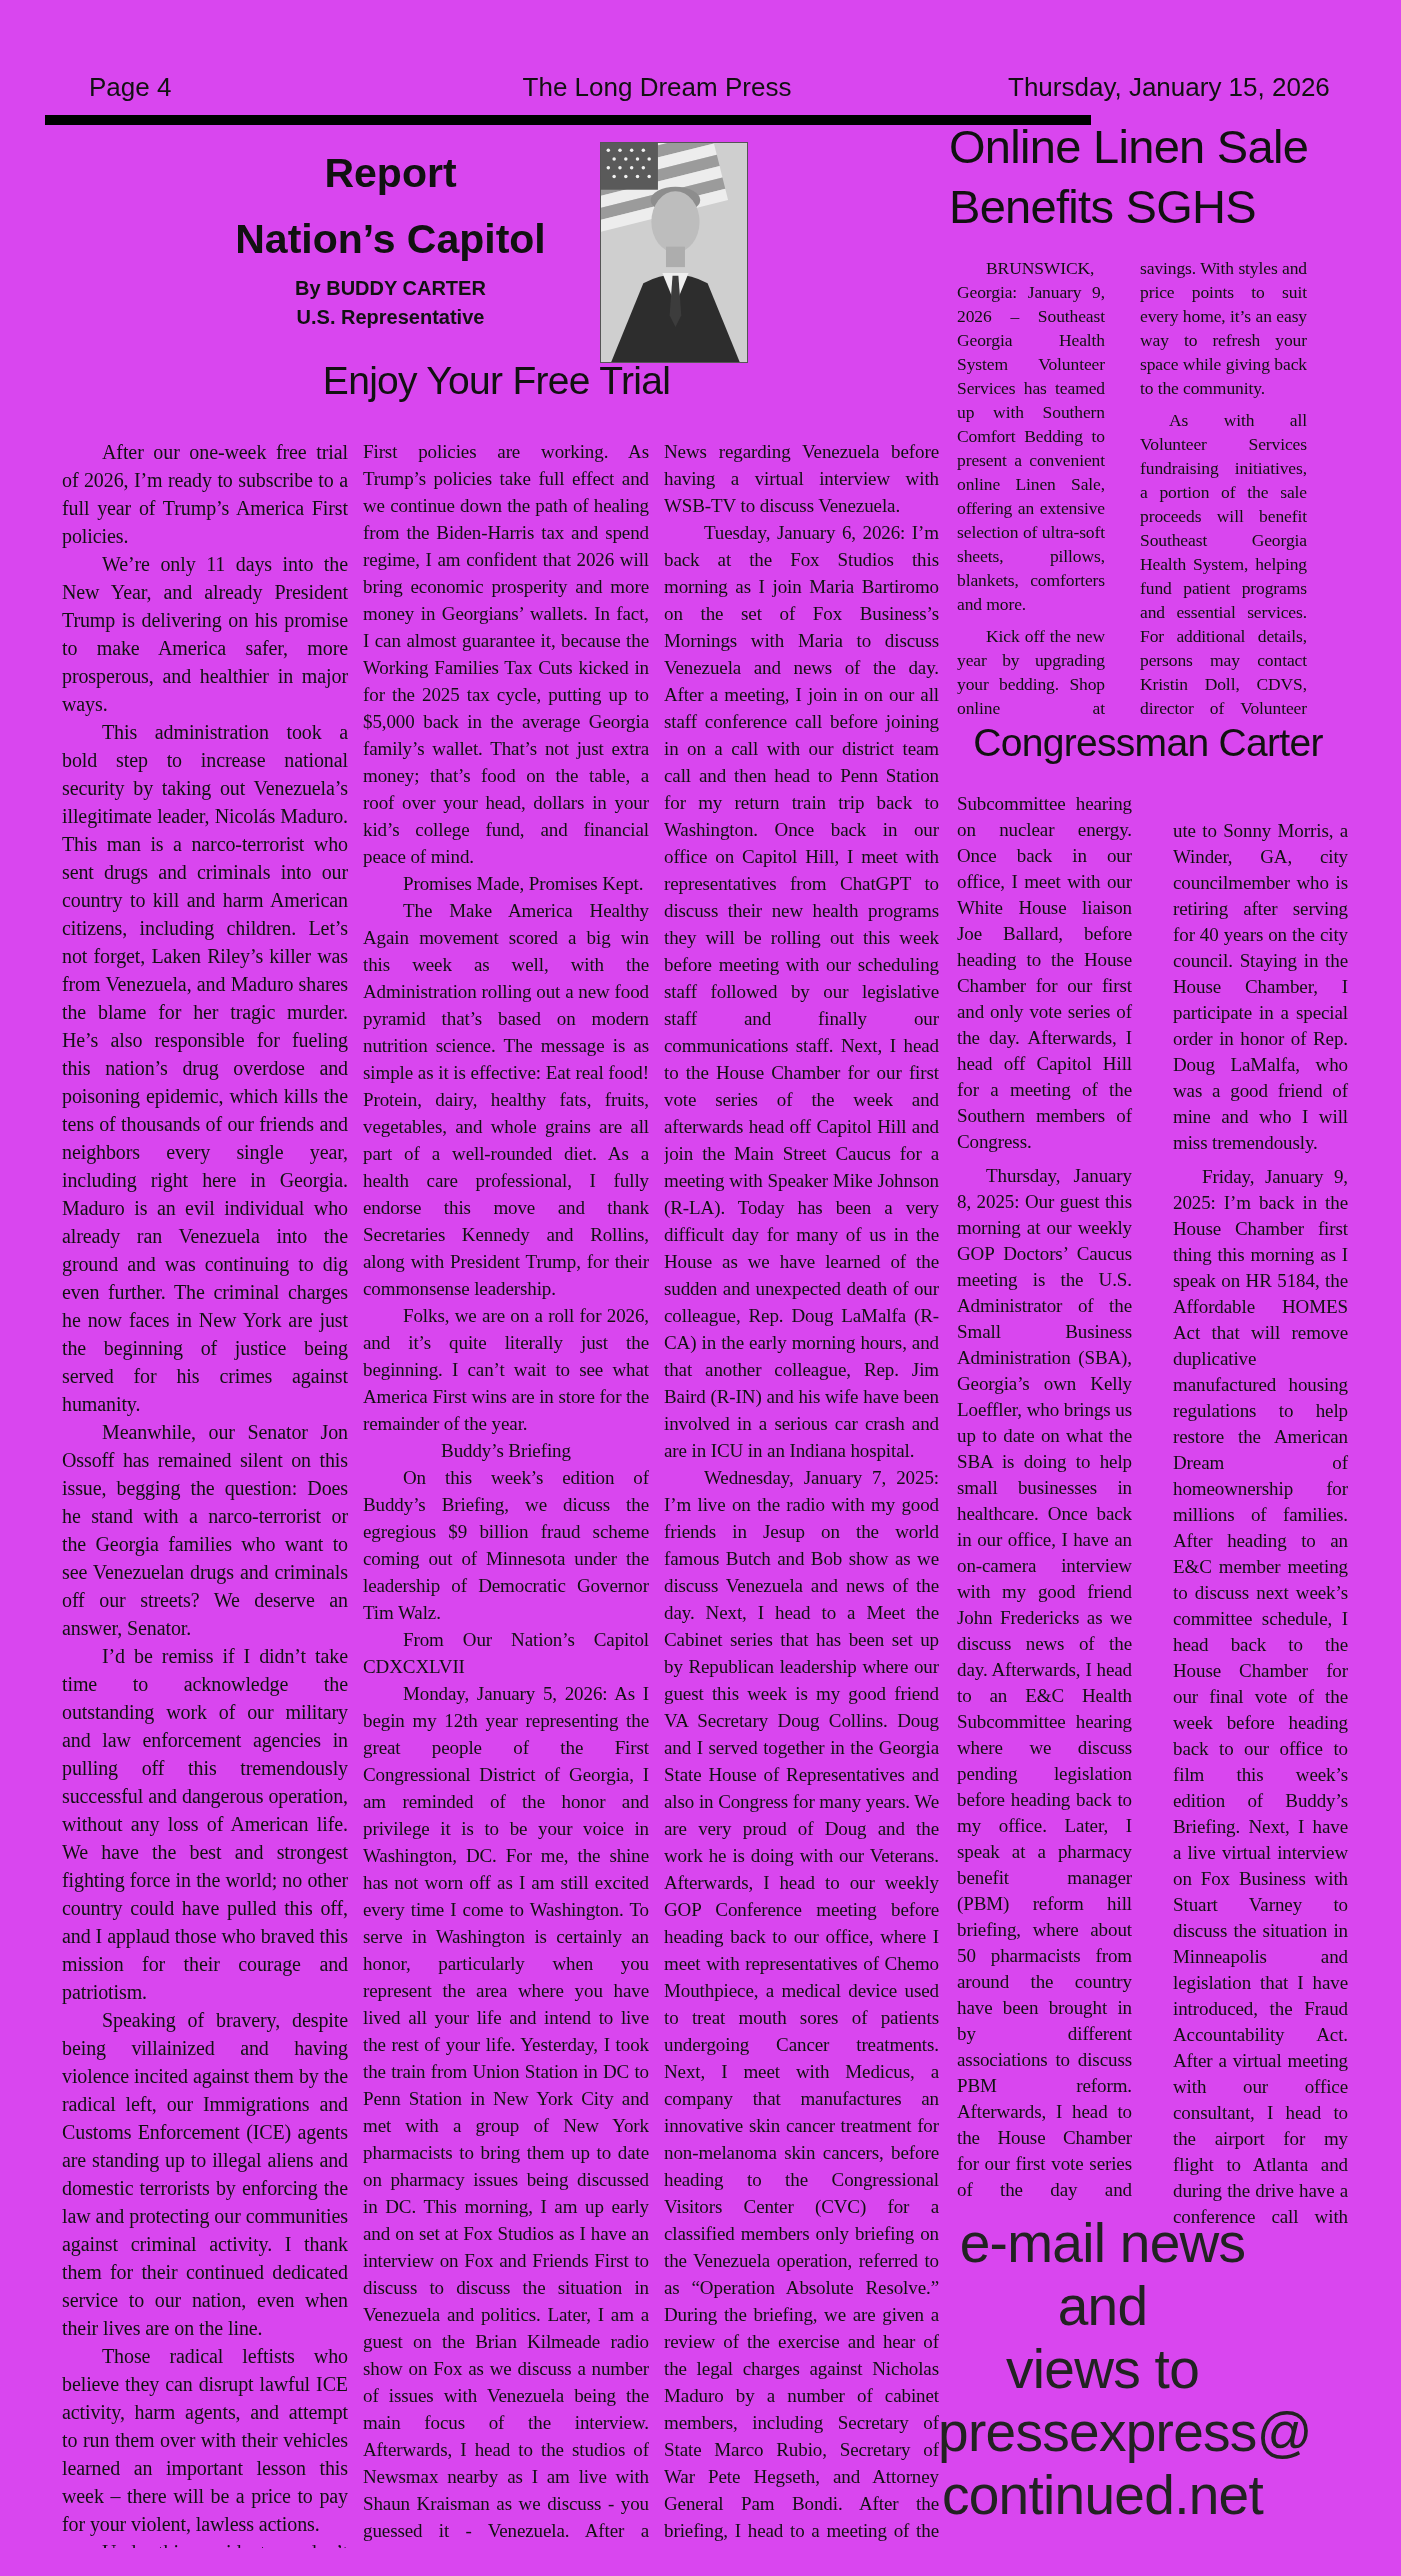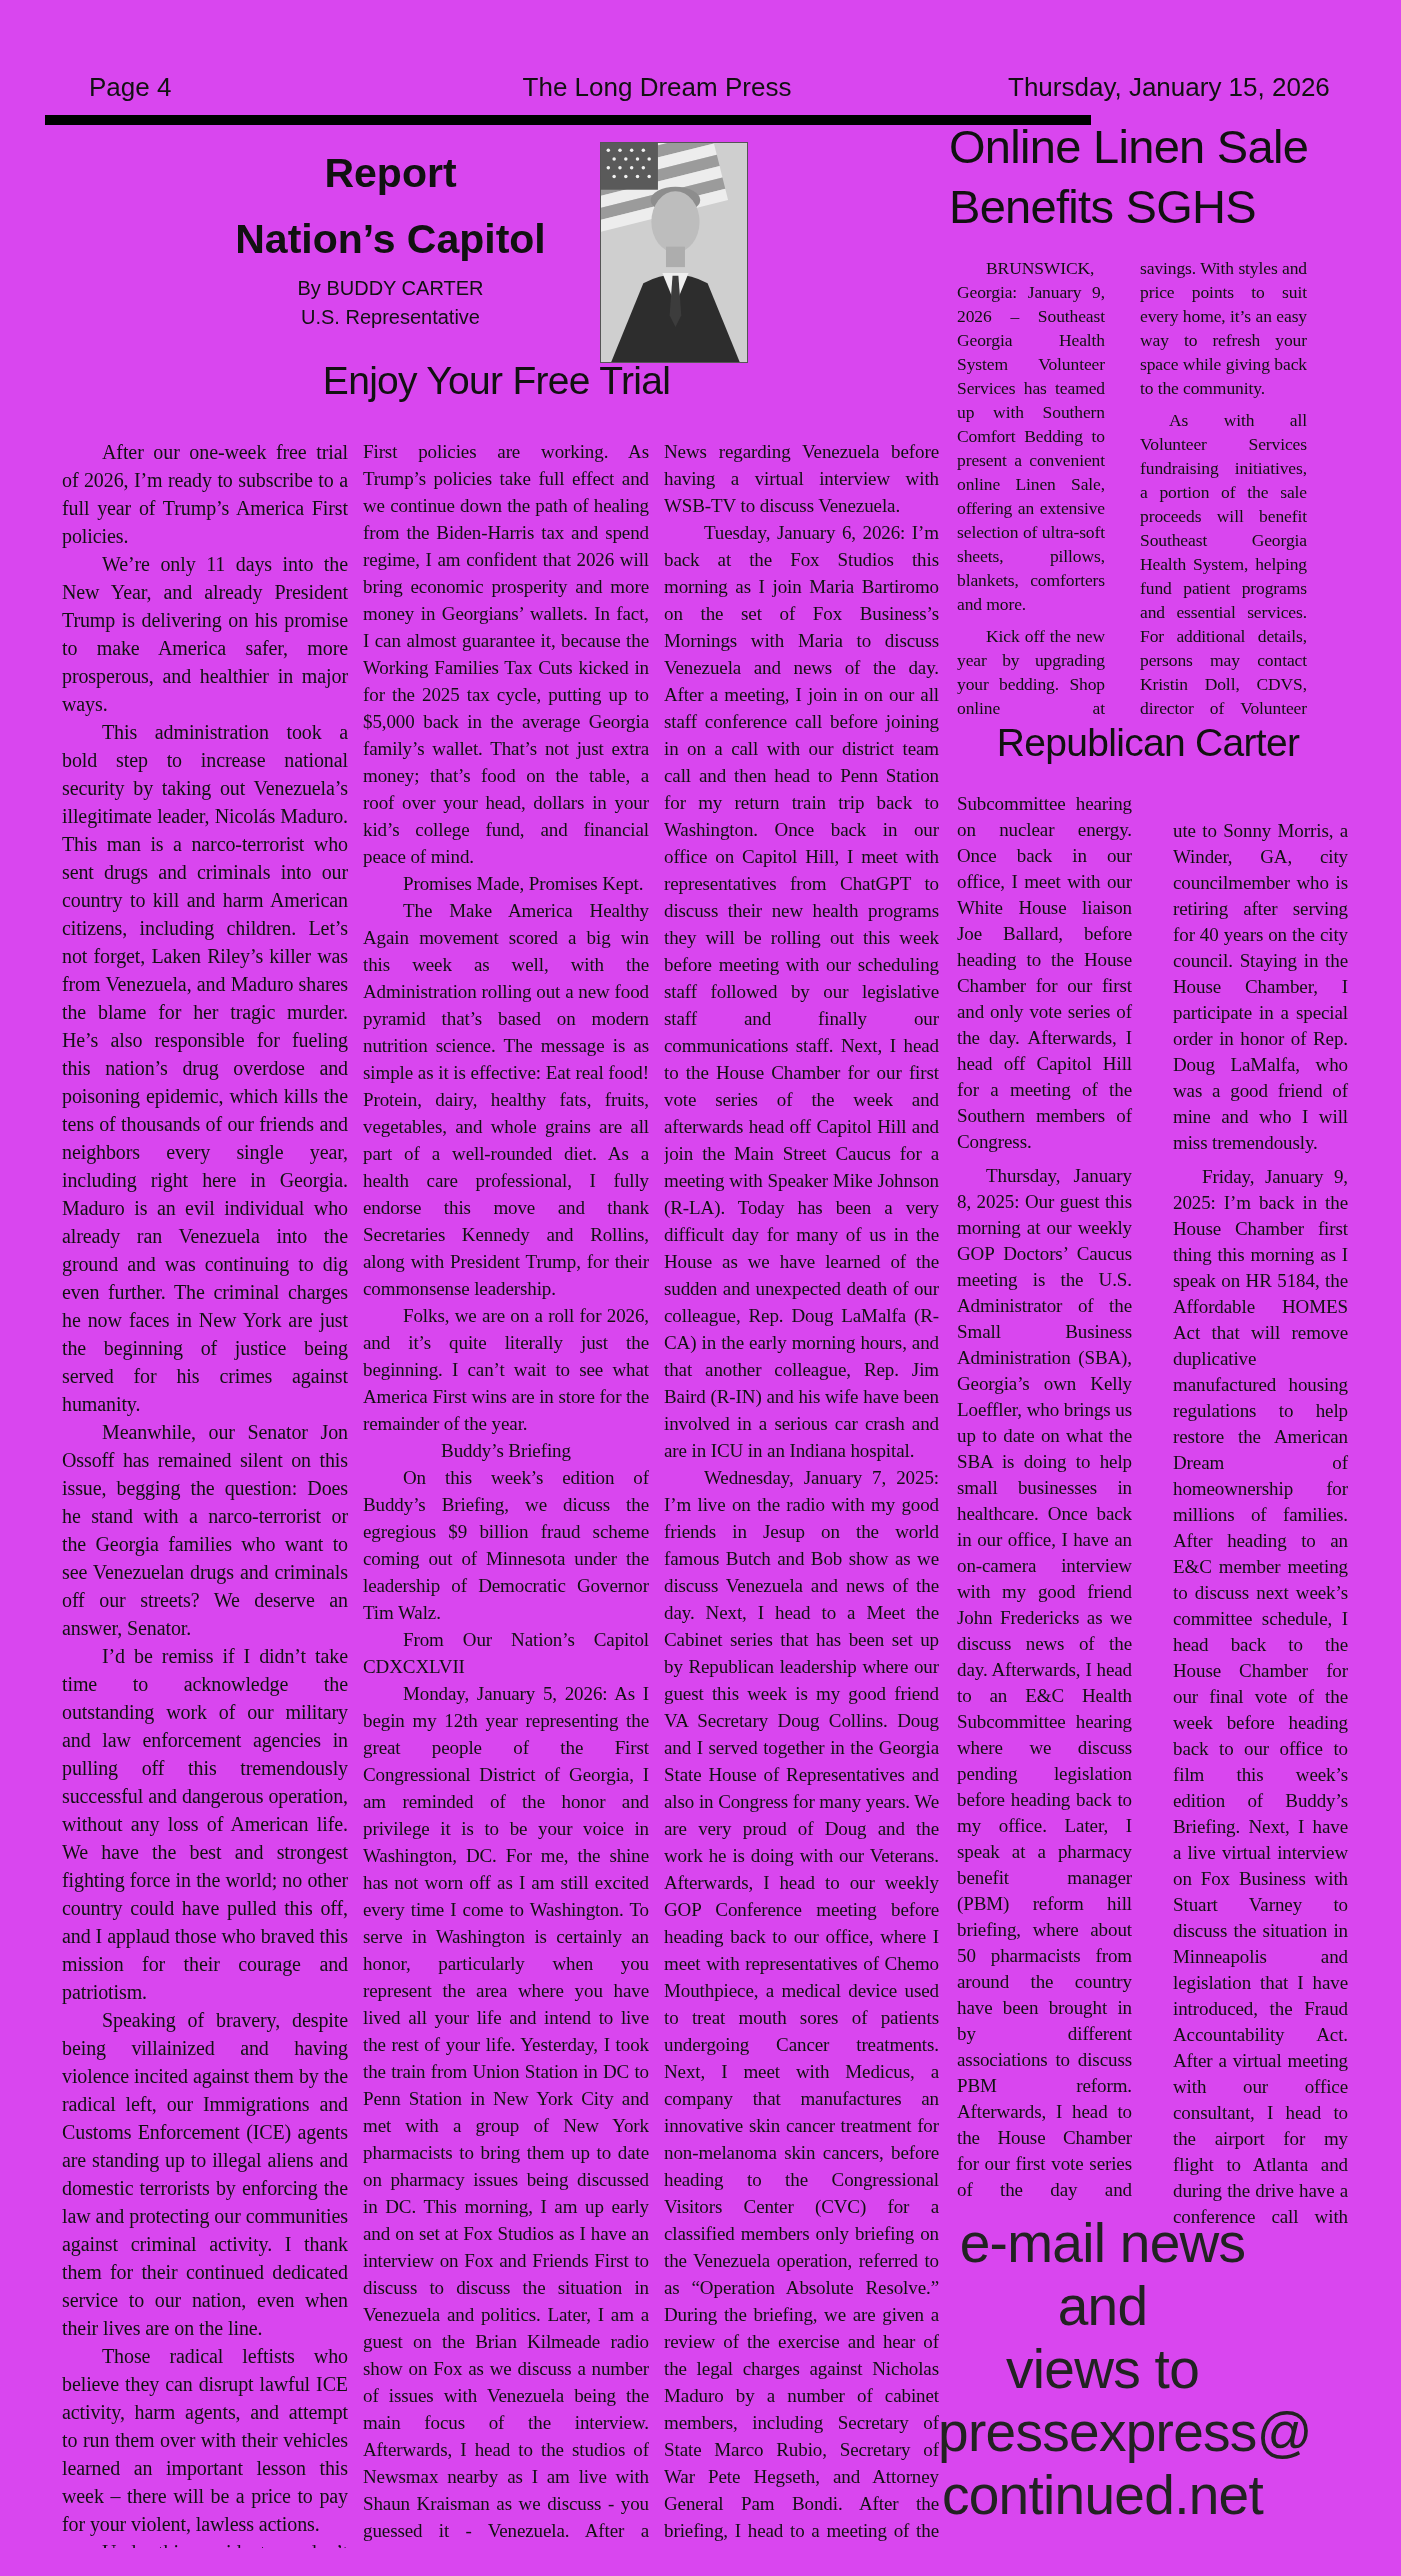--- a/index.html
+++ b/index.html
@@ -7,21 +7,21 @@
         font-family:"Liberation Serif",serif;overflow:hidden;margin:0 auto;}
   
   .hdr{position:absolute;top:72px;font-family:"Liberation Sans",sans-serif;font-size:26px;color:#111;white-space:nowrap;}
   .hdr-page{left:89px;}
   .hdr-paper{left:482px;width:350px;text-align:center;}
   .hdr-date{left:1008px;width:288px;text-align:right;}
   .rule{position:absolute;left:45px;top:115px;width:1046px;height:10.2px;background:#000;}
   
   .report{position:absolute;left:62px;top:140px;width:657px;text-align:center;}
   .report .t{font-family:"Liberation Sans",sans-serif;font-weight:bold;font-size:41px;line-height:66px;color:#111;}
-  .report .by{font-family:"Liberation Sans",sans-serif;font-weight:normal;font-size:20px;line-height:24px;margin-top:4.4px;}
+  .report .by{font-family:"Liberation Sans",sans-serif;font-weight:bold;font-size:20px;line-height:24px;margin-top:4.4px;}
   
   .photo{position:absolute;left:600px;top:142px;width:146px;height:219px;border:0.7px solid #555;overflow:hidden;background:#d2d2d2;}
   
   .enjoy{position:absolute;left:62px;top:359px;width:869px;text-align:center;
          font-family:"Liberation Sans",sans-serif;font-size:39px;letter-spacing:-0.7px;color:#111;}
   .ncol{position:absolute;top:438px;text-align:justify;color:#111;overflow:hidden;letter-spacing:-0.1px;}
   .ncol p{margin:0;padding:0;}
   .ncol p.ind{text-indent:40px;}
   .ncol p.ctr{text-align:center;text-indent:0;}
   .col-a{left:62px;width:286px;height:2110px;font-size:20px;line-height:28px;}
@@ -137,21 +137,21 @@
 
   <div class="rcol linen-l">
     <p class="ind">BRUNSWICK, Georgia: January 9, 2026 – Southeast Georgia Health System Volunteer Services has teamed up with Southern Comfort Bedding to present a convenient online Linen Sale, offering an extensive selection of ultra-soft sheets, pillows, blankets, comforters and more.</p>
     <p class="ind">Kick off the new year by upgrading your bedding. Shop online at southerncomfortbedding.com from January 12–26, 2026, to take advantage of outstanding</p>
   </div>
   <div class="rcol linen-r">
     <p>savings. With styles and price points to suit every home, it’s an easy way to refresh your space while giving back to the community.</p>
     <p class="ind">As with all Volunteer Services fundraising initiatives, a portion of the sale proceeds will benefit Southeast Georgia Health System, helping fund patient programs and essential services. For additional details, persons may contact Kristin Doll, CDVS, director of Volunteer Services, at 912-466-1071 or kdoll@sghs.org.</p>
   </div>
 
-  <div class="carter-h">Republican Carter</div>
+  <div class="carter-h">Congressman Carter</div>
 
   <div class="rcol carter-l">
     <p>Subcommittee hearing on nuclear energy. Once back in our office, I meet with our White House liaison Joe Ballard, before heading to the House Chamber for our first and only vote series of the day. Afterwards, I head off Capitol Hill for a meeting of the Southern members of Congress.</p>
     <p class="ind">Thursday, January 8, 2025: Our guest this morning at our weekly GOP Doctors’ Caucus meeting is the U.S. Administrator of the Small Business Administration (SBA), Georgia’s own Kelly Loeffler, who brings us up to date on what the SBA is doing to help small businesses in healthcare. Once back in our office, I have an on-camera interview with my good friend John Fredericks as we discuss news of the day. Afterwards, I head to an E&amp;C Health Subcommittee hearing where we discuss pending legislation before heading back to my office. Later, I speak at a pharmacy benefit manager (PBM) reform hill briefing, where about 50 pharmacists from around the country have been brought in by different associations to discuss PBM reform. Afterwards, I head to the House Chamber for our first vote series of the day and afterwards head to the Cannon Caucus room, where the Republican Conference has arranged a media row of various outlets for members to speak about the 2026 Republican agenda. Next, I head back to the House Chamber for our second vote series and afterwards pay trib-</p>
   </div>
   <div class="rcol carter-r">
     <p>ute to Sonny Morris, a Winder, GA, city councilmember who is retiring after serving for 40 years on the city council. Staying in the House Chamber, I participate in a special order in honor of Rep. Doug LaMalfa, who was a good friend of mine and who I will miss tremendously.</p>
     <p class="ind">Friday, January 9, 2025: I’m back in the House Chamber first thing this morning as I speak on HR 5184, the Affordable HOMES Act that will remove duplicative manufactured housing regulations to help restore the American Dream of homeownership for millions of families. After heading to an E&amp;C member meeting to discuss next week’s committee schedule, I head back to the House Chamber for our final vote of the week before heading back to our office to film this week’s edition of Buddy’s Briefing. Next, I have a live virtual interview on Fox Business with Stuart Varney to discuss the situation in Minneapolis and legislation that I have introduced, the Fraud Accountability Act. After a virtual meeting with our office consultant, I head to the airport for my flight to Atlanta and during the drive have a conference call with our District Director and Chief of Staff, and also face-time our Air Force Academy principal nominee, James Kennedy of Glynn County, to let him know he has been chosen for the nomination and congratulate him.</p>
   </div>
 

